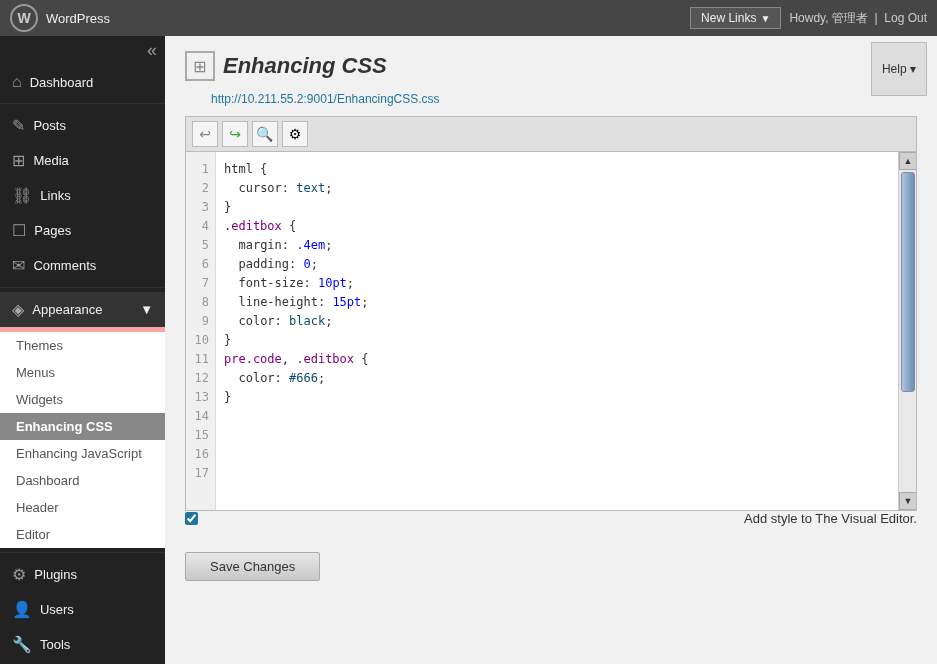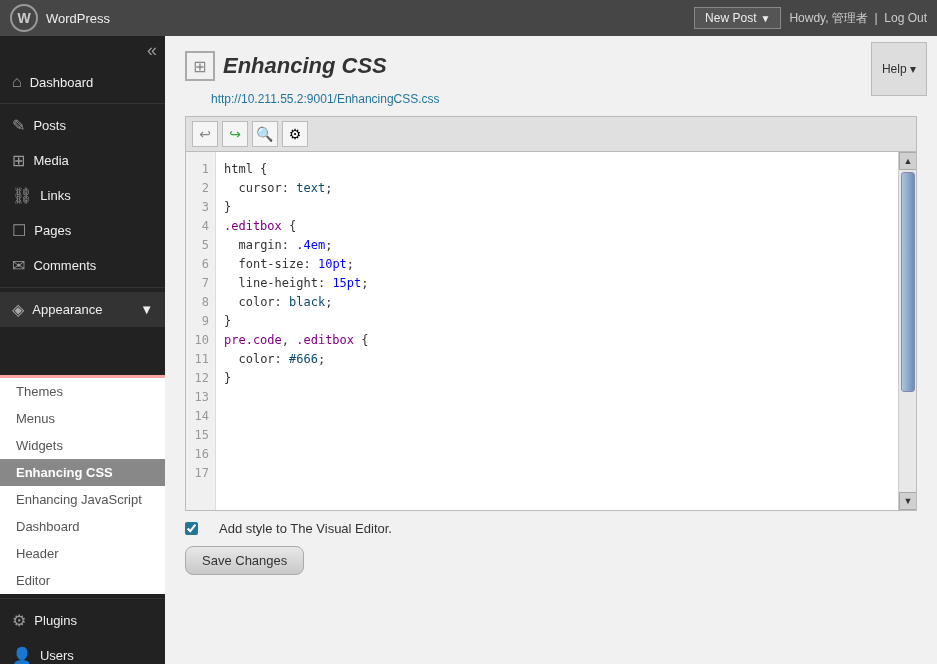--- a/index.html
+++ b/index.html
@@ -89,22 +89,21 @@
       align-items: center;
       justify-content: space-between;
       padding: 8px 12px;
       background: #333;
       color: #eee;
       cursor: pointer;
     }
     .appearance-header .menu-icon { font-size: 16px; color: #aaa; }
     .appearance-dropdown {
       background: #fff;
-      border-top: 3px solid #fca5a5;
-      margin-top: 48px;
+      border-top: 5px solid #fca5a5;
     }
     .appearance-sub-item {
       display: block;
       padding: 6px 16px;
       color: #555;
       font-size: 13px;
       cursor: pointer;
       text-decoration: none;
     }
     .appearance-sub-item.active {
@@ -241,34 +240,35 @@
     .css-string { color: #800080; }
     .css-number { color: #00f; }
     .css-punct { color: #333; }
     .css-html { color: #333; }
 
     
     .checkbox-area {
       display: flex;
       align-items: center;
       gap: 21px;
-      margin-top: 10px;
       margin-bottom: 10px;
+      justify-content: space-between;
     }
     .checkbox-area input[type=checkbox] {
       accent-color: #21759b;
     }
     .save-btn {
       background: linear-gradient(to bottom, #e8e8e8, #c8c8c8);
       border: 1px solid #aaa;
-      padding: 6px 16px;
+      padding: 6px 24px;
       font-size: 13px;
       cursor: pointer;
       color: #333;
-      border-radius: 8px;
+      border-radius: 2px;
+      margin-top: 16px;
     }
 
     
     .help-area {
       position: absolute;
       right: 10px;
       top: 6px;
       background: #ddd;
       border: 1px solid #bbb;
       padding: 19px 10px;
@@ -282,21 +282,21 @@
 
 <div id="wpadminbar">
   <div class="logo-area">
     <div class="wp-logo">
       <span>W</span>
     </div>
     <span class="site-name">WordPress</span>
   </div>
   <div class="adminbar-right">
     <button class="new-post-btn">
-      <span>New Post</span>
+      <span>New Links</span>
       <span class="arrow">▼</span>
     </button>
     <span class="howdy">
       <span>Howdy, 管理者</span>
       &nbsp;|&nbsp;
       <a href="#">Log Out</a>
     </span>
   </div>
 </div>
 
@@ -430,20 +430,21 @@
               <div>16</div>
             <div>17</div>
           </div>
           <div class="code-content">
             <span class="code-line"><span class="css-html">html {</span></span>
             <span class="code-line">  <span class="css-property">cursor</span><span class="css-punct">: </span><span class="css-value">text</span><span class="css-punct">;</span></span>
             <span class="code-line"><span class="css-punct">}</span></span>
             <span class="code-line"></span>
             <span class="code-line"><span class="css-selector">.editbox</span> <span class="css-punct">{</span></span>
             <span class="code-line">  <span class="css-property">margin</span><span class="css-punct">: </span><span class="css-number">.4em</span><span class="css-punct">;</span></span>
+            <span class="code-line">  <span class="css-property">padding</span><span class="css-punct">: </span><span class="css-number">0</span><span class="css-punct">;</span></span>
             <span class="code-line">  <span class="css-property">font-size</span><span class="css-punct">: </span><span class="css-number">10pt</span><span class="css-punct">;</span></span>
             <span class="code-line">  <span class="css-property">line-height</span><span class="css-punct">: </span><span class="css-number">15pt</span><span class="css-punct">;</span></span>
             <span class="code-line">  <span class="css-property">color</span><span class="css-punct">: </span><span class="css-value">black</span><span class="css-punct">;</span></span>
             <span class="code-line"><span class="css-punct">}</span></span>
             <span class="code-line"></span>
             <span class="code-line"><span class="css-selector">pre.code</span><span class="css-punct">, </span><span class="css-selector">.editbox</span> <span class="css-punct">{</span></span>
             <span class="code-line">  <span class="css-property">color</span><span class="css-punct">: </span><span class="css-value">#666</span><span class="css-punct">;</span></span>
             <span class="code-line"><span class="css-punct">}</span></span>
             <span class="code-line"></span>
           </div>

